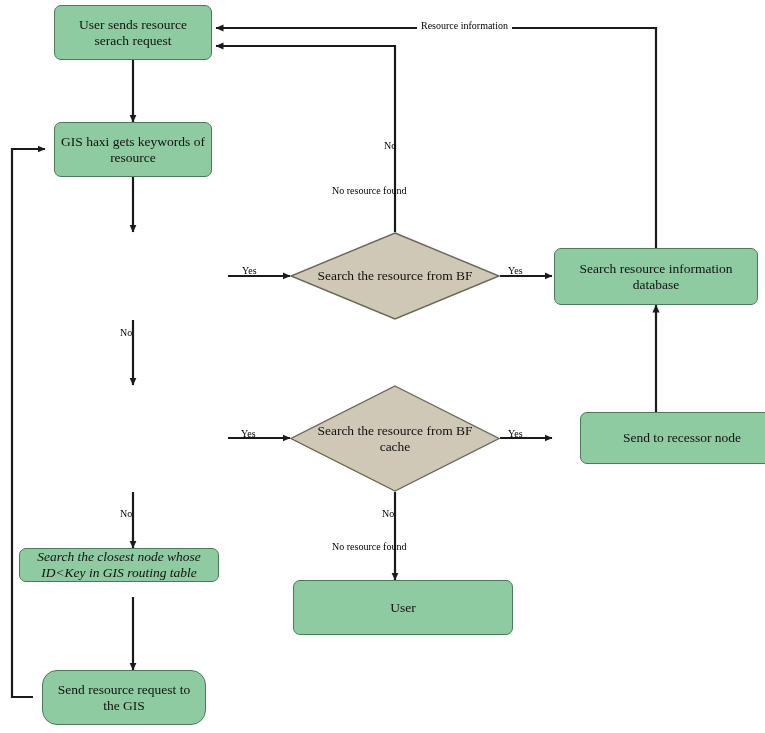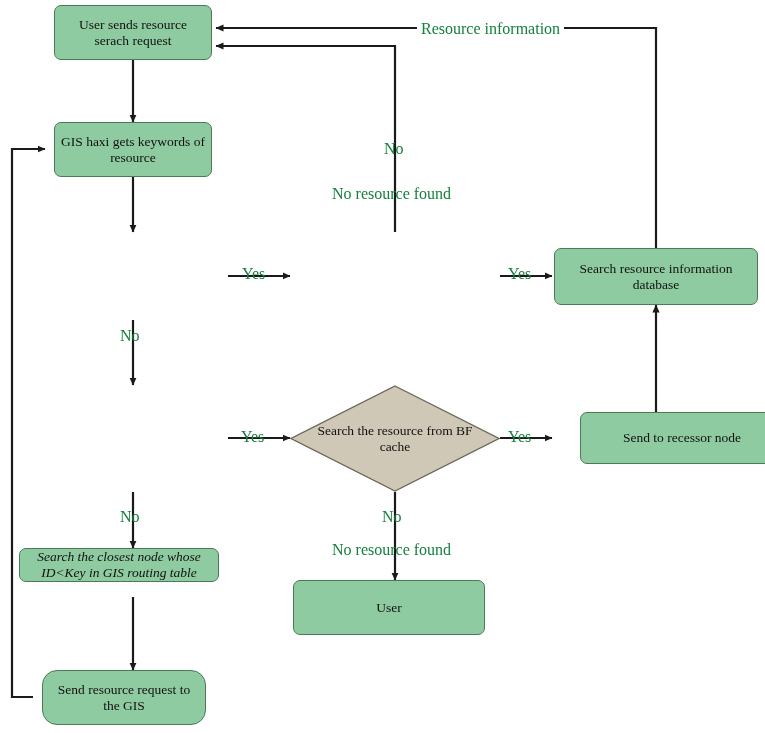--- a/index.html
+++ b/index.html
@@ -54,22 +54,22 @@
     justify-content: center;
     text-align: center;
     font-size: 13.5px;
     color: #111111;
     line-height: 1.15;
     box-sizing: border-box;
     padding: 0 22px;
   }
   .edge-label {
     position: absolute;
-    font-size: 16px;
-    color: #15803d;
+    font-size: 10px;
+    color: #000000;
     white-space: nowrap;
   }
   #lines {
     position: absolute;
     left: 0;
     top: 0;
     width: 765px;
     height: 733px;
   }
 </style>
@@ -118,20 +118,26 @@
 
   <div class="node proc" style="left:54px; top:5px; width:158px; height:55px;">
     <span>User sends resource serach request</span>
   </div>
 
   <div class="node proc" style="left:54px; top:122px; width:158px; height:55px;">
     <span>GIS haxi gets keywords of resource</span>
   </div>
 
 
+  <div class="dia-wrap" style="left:290px; top:232px; width:210px; height:88px;">
+    <svg width="210" height="88" viewBox="0 0 210 88">
+      <polygon points="105,1 209,44 105,87 1,44" fill="#cfc8b6" stroke="#6b6557" stroke-width="1.4"></polygon>
+    </svg>
+    <div class="dia-label">Search the resource from BF</div>
+  </div>
 
   <div class="node proc" style="left:554px; top:248px; width:204px; height:57px;justify-content:flex-end;">
     <span>Search resource information database</span>
   </div>
 
 
   <div class="dia-wrap" style="left:290px; top:385px; width:210px; height:107px;">
     <svg width="210" height="107" viewBox="0 0 210 107">
       <polygon points="105,1 209,53.5 105,106 1,53.5" fill="#cfc8b6" stroke="#6b6557" stroke-width="1.4"></polygon>
     </svg>
@@ -139,21 +145,21 @@
   </div>
 
   <div class="node proc" style="left:580px; top:412px; width:204px; height:52px;">
     <span>Send to recessor node</span>
   </div>
 
   <div class="node proc" style="left:19px; top:548px; width:200px; height:34px;font-style:italic;">
     <span>Search the closest node whose ID&lt;Key in GIS routing table</span>
   </div>
 
-  <div class="node proc" style="left:293px; top:580px; width:192px; height:55px;">
+  <div class="node proc" style="left:293px; top:580px; width:220px; height:55px;">
     <span>User</span>
   </div>
 
   <div class="node proc" style="left:42px; top:670px; width:164px; height:55px;border-radius:15px;">
     <span>Send resource request to the GIS</span>
   </div>
 
   <div class="edge-label" style="left:417px; top:20px; background:#ffffff; padding:0 4px;">Resource information</div>
 
   <div class="edge-label" style="left:384px; top:140px;">No</div>

